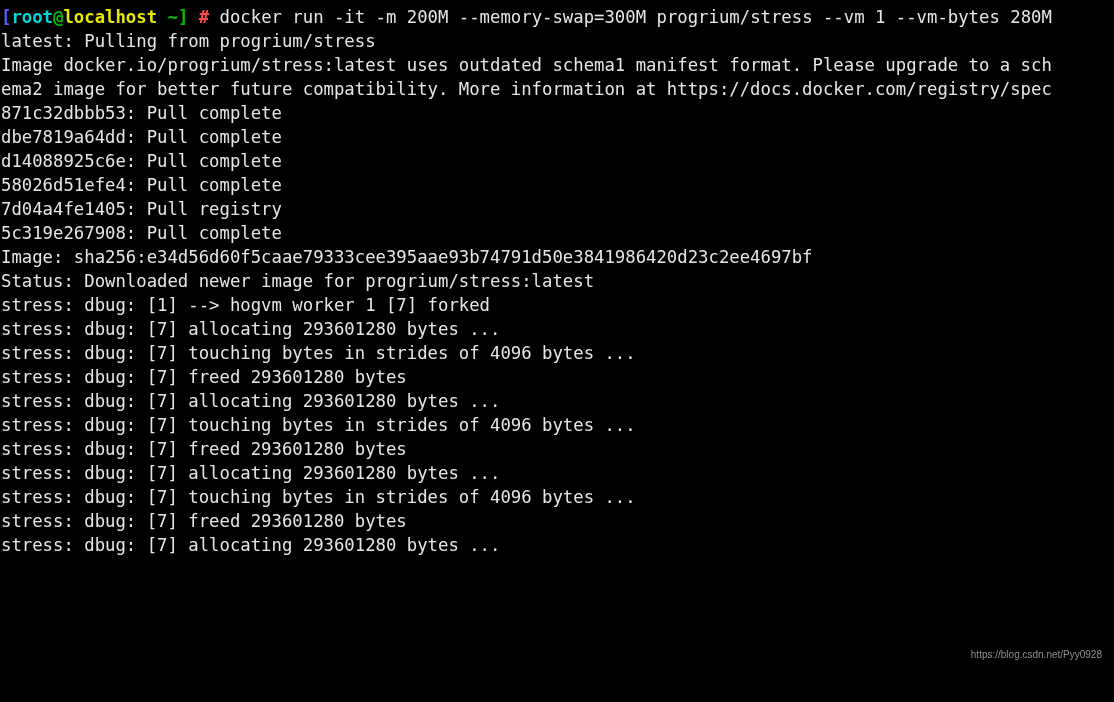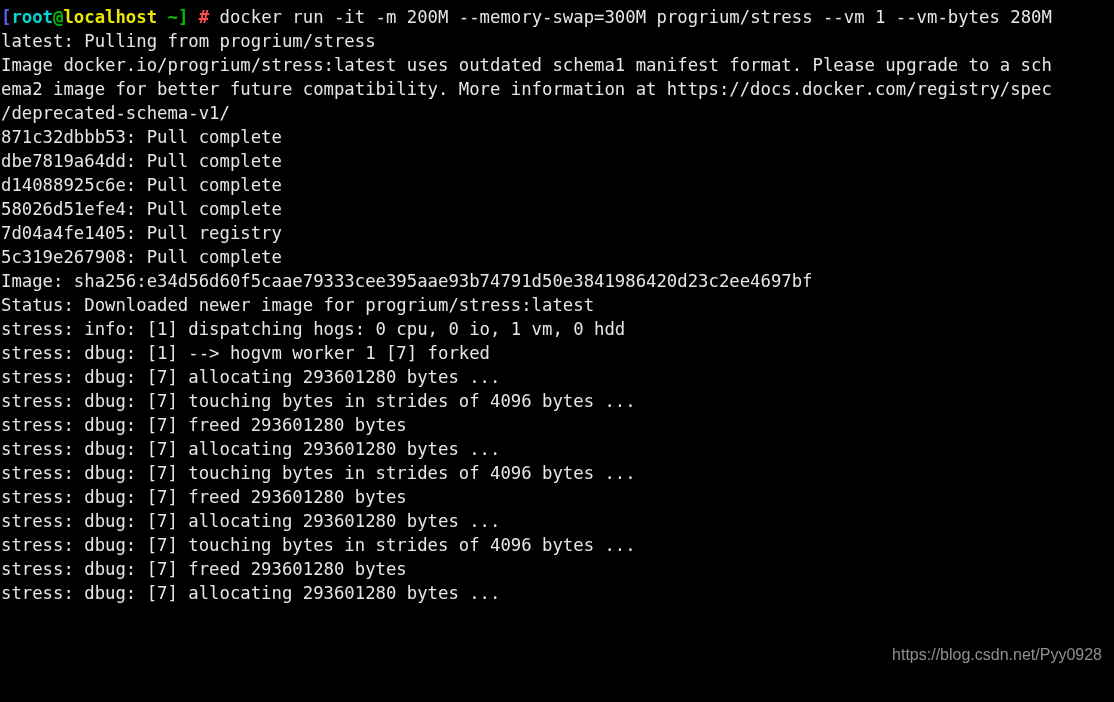--- a/index.html
+++ b/index.html
@@ -50,49 +50,47 @@
   .c-path    { color: #00c000; font-weight: bold; }
   .c-hash    { color: #ff4b4b; font-weight: bold; }
   .c-cmd     { color: #e6e6e6; }
   .c-out     { color: #e6e6e6; }
 
   #watermark {
     position: absolute;
     right: 12px;
     bottom: 14px;
     font-family: "Liberation Sans", "DejaVu Sans", sans-serif;
-    font-size: 16px;
+    font-size: 10px;
     line-height: 18px;
     color: #8f8f8f;
     white-space: pre;
     user-select: none;
   }
 </style>
 </head>
 <body>
 
 <div id="terminal">
   <div id="screen">
 
     <div class="line"><span class="seg c-bracket">[</span><span class="seg c-user">root</span><span class="seg c-at">@</span><span class="seg c-host">localhost</span><span class="seg c-path"> ~]</span><span class="seg c-hash"> # </span><span class="seg c-cmd">docker run -it -m 200M --memory-swap=300M progrium/stress --vm 1 --vm-bytes 280M</span></div>
 
     <div id="output">
         <div class="line c-out">latest: Pulling from progrium/stress</div>
         <div class="line c-out">Image docker.io/progrium/stress:latest uses outdated schema1 manifest format. Please upgrade to a sch</div>
         <div class="line c-out">ema2 image for better future compatibility. More information at https://docs.docker.com/registry/spec</div>
-        <div class="line c-out">/deprecated-schema-v1/</div>
         <div class="line c-out">871c32dbbb53: Pull complete</div>
         <div class="line c-out">dbe7819a64dd: Pull complete</div>
         <div class="line c-out">d14088925c6e: Pull complete</div>
         <div class="line c-out">58026d51efe4: Pull complete</div>
         <div class="line c-out">7d04a4fe1405: Pull registry</div>
         <div class="line c-out">5c319e267908: Pull complete</div>
         <div class="line c-out">Image: sha256:e34d56d60f5caae79333cee395aae93b74791d50e3841986420d23c2ee4697bf</div>
         <div class="line c-out">Status: Downloaded newer image for progrium/stress:latest</div>
-        <div class="line c-out">stress: info: [1] dispatching hogs: 0 cpu, 0 io, 1 vm, 0 hdd</div>
         <div class="line c-out">stress: dbug: [1] --&gt; hogvm worker 1 [7] forked</div>
         <div class="line c-out">stress: dbug: [7] allocating 293601280 bytes ...</div>
         <div class="line c-out">stress: dbug: [7] touching bytes in strides of 4096 bytes ...</div>
         <div class="line c-out">stress: dbug: [7] freed 293601280 bytes</div>
         <div class="line c-out">stress: dbug: [7] allocating 293601280 bytes ...</div>
         <div class="line c-out">stress: dbug: [7] touching bytes in strides of 4096 bytes ...</div>
         <div class="line c-out">stress: dbug: [7] freed 293601280 bytes</div>
         <div class="line c-out">stress: dbug: [7] allocating 293601280 bytes ...</div>
         <div class="line c-out">stress: dbug: [7] touching bytes in strides of 4096 bytes ...</div>
         <div class="line c-out">stress: dbug: [7] freed 293601280 bytes</div>

